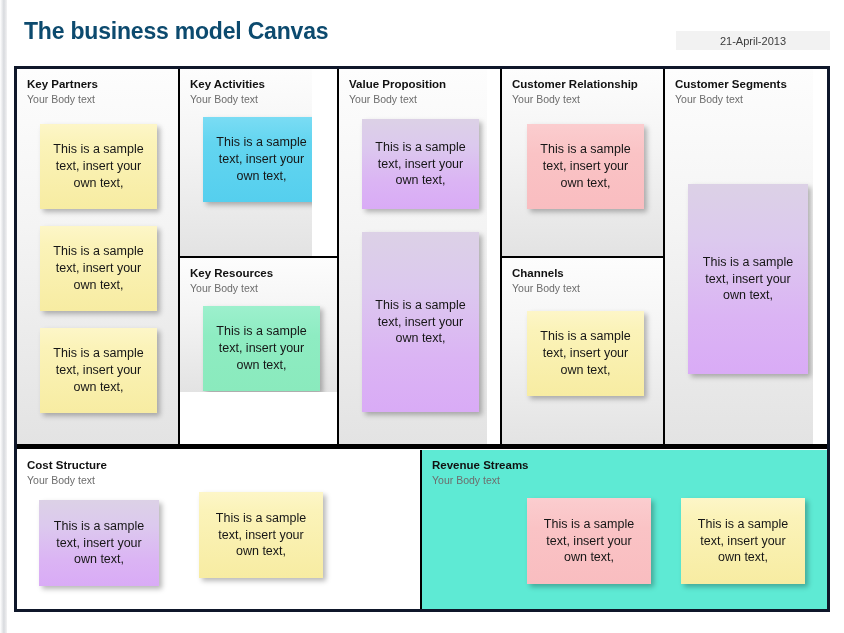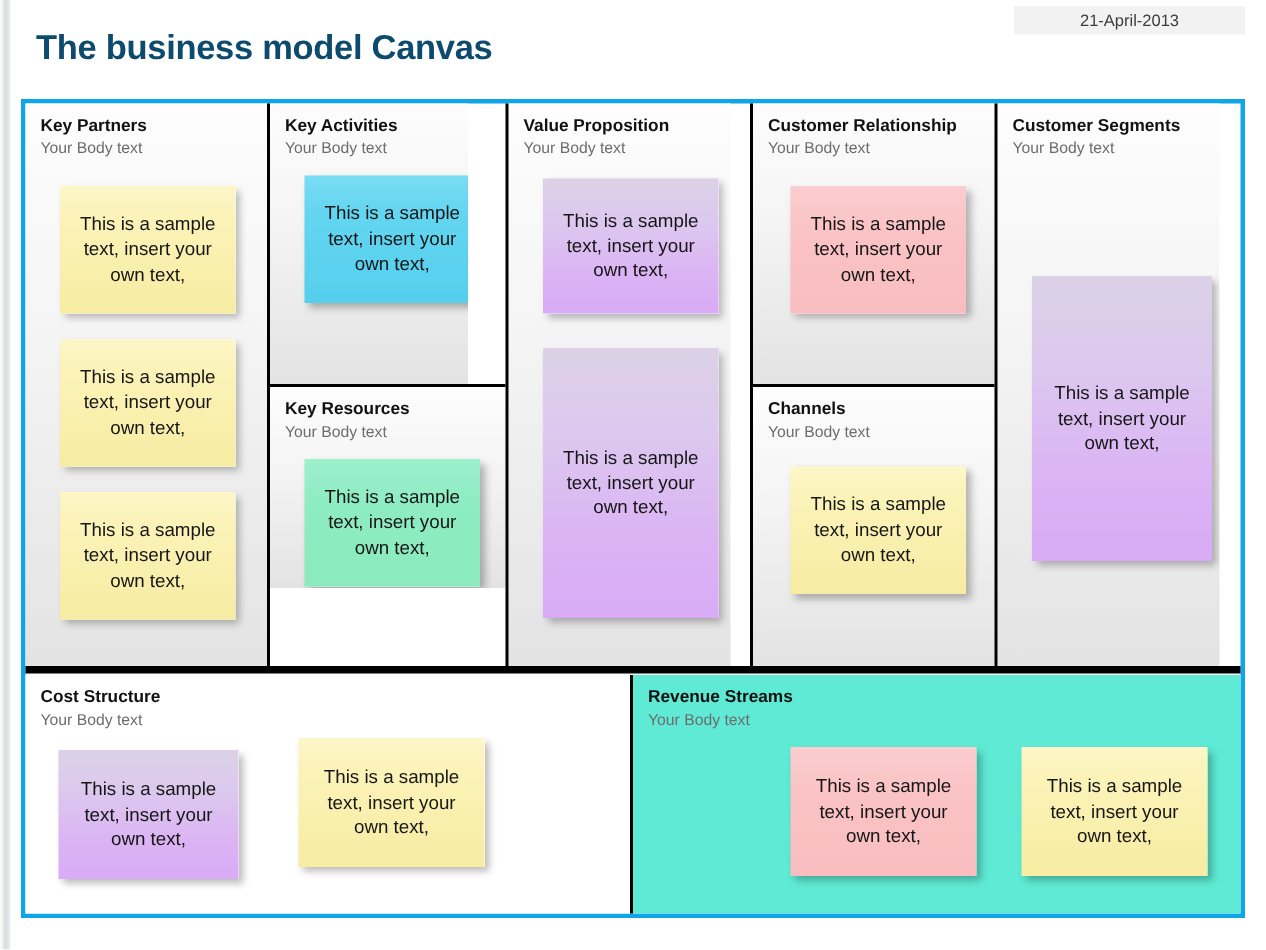--- a/index.html
+++ b/index.html
@@ -62,29 +62,29 @@
     position: absolute;
     left: 676px;
     width: 154px; height: 19px;
     background: #f2f2f2;
     display: flex;
     align-items: center;
     justify-content: center;
     font-size: 11px;
     color: #3c3c3c;
   }
-  .date-box { top: 4px; }
+  .date-box { top: 31px; }
   .iteration-box { top: 40px; }
 
   
   .canvas {
     position: absolute;
     left: 14px; top: 66px;
     width: 816px; height: 546px;
-    border: 3px solid #0ea5e9;
+    border: 3px solid #0f172a;
     background: #ffffff;
   }
 
   
   .block {
     position: absolute;
     background: linear-gradient(to bottom, #fdfdfd 0%, #f4f4f4 42%, #e3e3e3 100%);
     overflow: hidden;
   }
 

